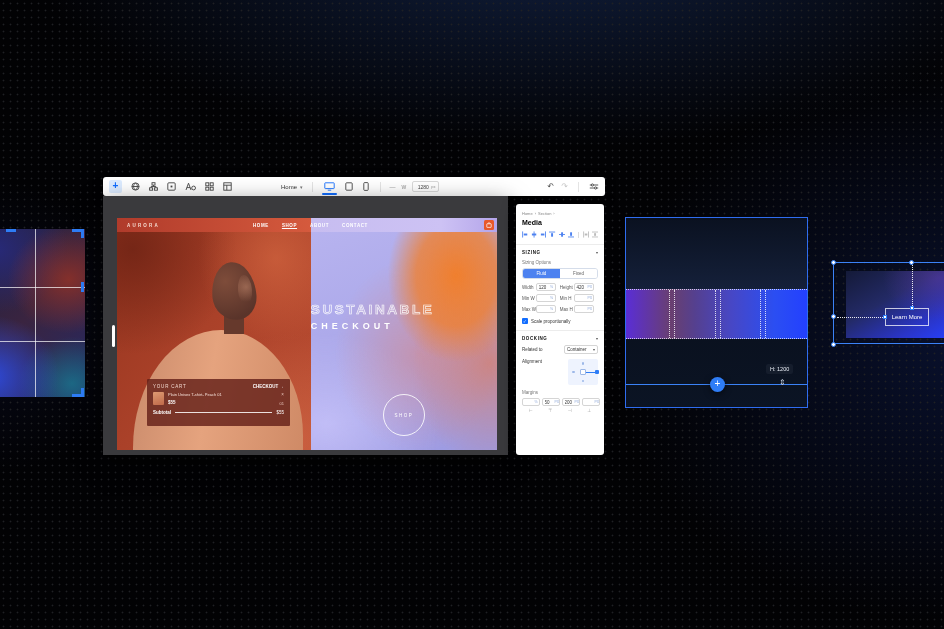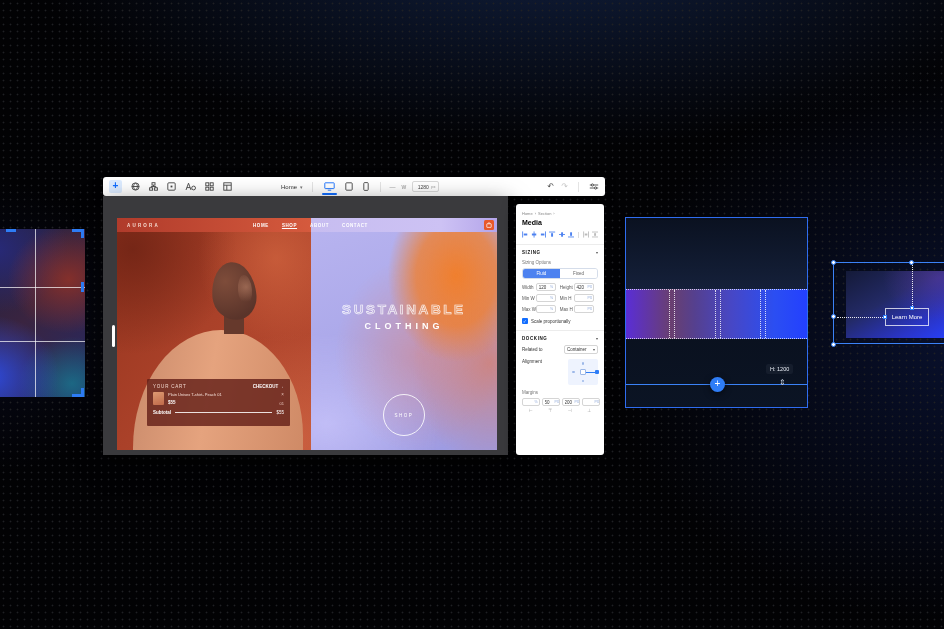--- a/index.html
+++ b/index.html
@@ -88,21 +88,21 @@
     background:linear-gradient(100deg,#c98a6b,#e5a37e 45%,#cf8a66);
     border-radius:52% 48% 0 0 / 95% 85% 0 0; }
 
   .hero-right { position:absolute; left:51%; top:14px; width:49%; height:218px; overflow:hidden;
     background:
       radial-gradient(95px 120px at 78% 20%, #f07f2e 0%, rgba(240,127,46,0.78) 42%, transparent 72%),
       radial-gradient(110px 150px at 96% 60%, rgba(232,112,60,0.55), transparent 70%),
       radial-gradient(120px 140px at 58% 56%, rgba(236,122,92,0.40), transparent 70%),
       radial-gradient(150px 120px at 8% 88%, rgba(196,192,248,0.9), transparent 75%),
       linear-gradient(160deg,#b7b3ef 0%,#aaa7e9 50%,#9c9ae2 100%); }
-  .hero-title { position:absolute; left:0; right:0; top:70px; text-align:center; }
+  .hero-title { position:absolute; left:0; right:0; top:70px; text-align:left; }
   .t-outline { font-size:13.5px; font-weight:bold; letter-spacing:2.6px; color:rgba(255,255,255,0.12);
     -webkit-text-stroke:0.7px rgba(255,255,255,0.85); }
   .t-solid { font-size:9px; font-weight:bold; letter-spacing:4px; color:#fff; margin-top:4px; }
   .shop-circle { position:absolute; left:50%; top:162px; width:42px; height:42px; margin-left:-21px;
     border:1px solid rgba(255,255,255,0.85); border-radius:50%; display:flex; align-items:center;
     justify-content:center; color:#fff; font-size:4.5px; letter-spacing:1.5px; cursor:pointer; }
 
   .cart { position:absolute; left:30px; top:161px; width:143px; height:47px; z-index:6;
     background:rgba(100,32,24,0.82); border-radius:1px; padding:5px 6px; color:#fff; }
   .cart-row1 { display:flex; justify-content:space-between; align-items:center; }
@@ -329,21 +329,21 @@
 
       <div class="hero-left">
         <div class="torso"></div>
         <div class="neck"></div>
         <div class="head"></div>
       </div>
 
       <div class="hero-right">
         <div class="hero-title">
           <div class="t-outline">SUSTAINABLE</div>
-          <div class="t-solid">CLOTHING</div>
+          <div class="t-solid">CHECKOUT</div>
         </div>
         <div class="shop-circle">SHOP</div>
       </div>
 
       <div class="cart">
         <div class="cart-row1">
           <span class="cart-title">YOUR CART</span>
           <span class="cart-checkout">CHECKOUT →</span>
         </div>
         <div class="cart-row2">

